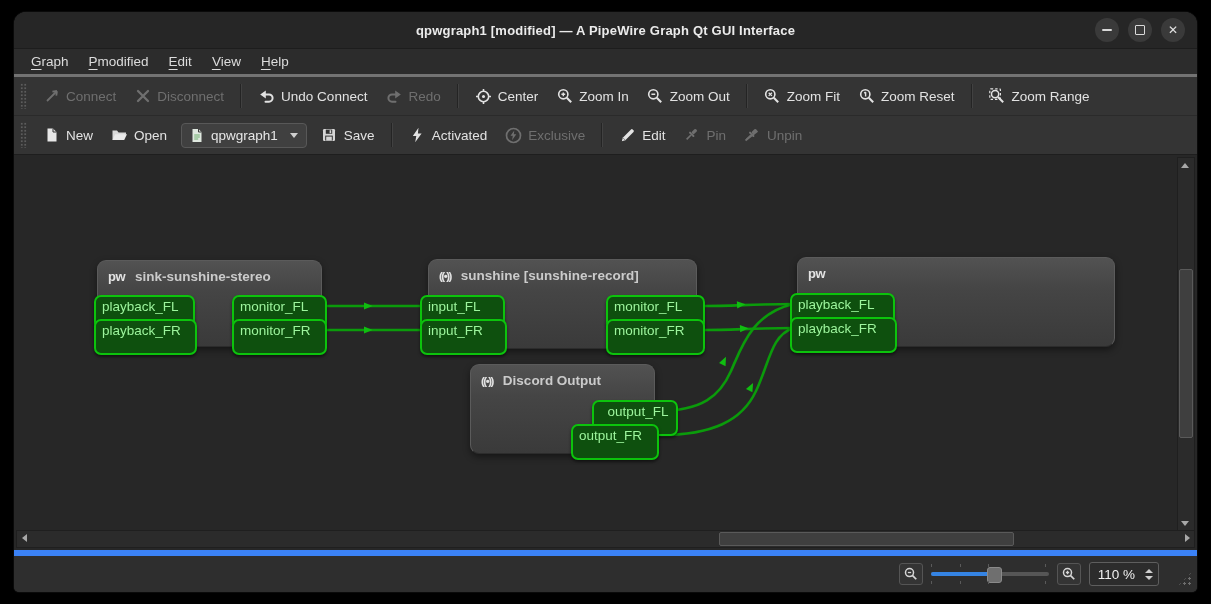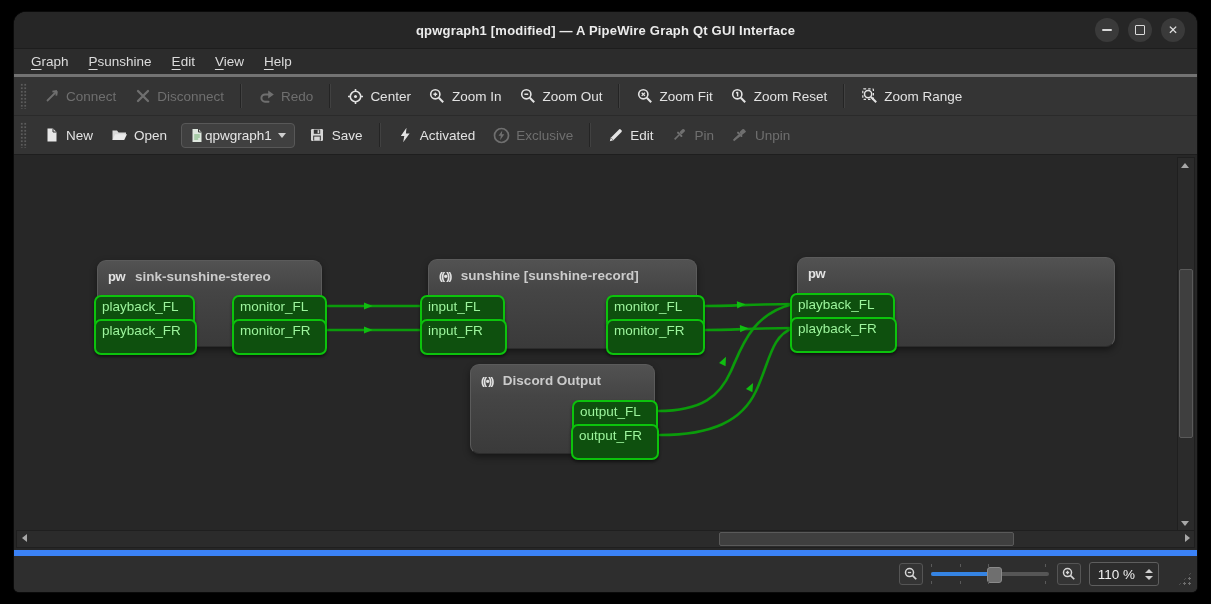--- a/index.html
+++ b/index.html
@@ -31,21 +31,21 @@
   .tb2{border-top:1px solid #2a2a2a;}
   .tb-handle{width:7px;height:26px;margin:0 6px 0 2px;
      background-image:radial-gradient(circle,#5d5d5d 1px,transparent 1.2px);
      background-size:3.5px 3.5px;}
   .tbtn{display:flex;align-items:center;gap:6px;padding:5px 8px;border-radius:4px;color:#e2e2e2;
         font-size:13.5px;white-space:nowrap;}
   .tbtn.disabled{color:#6f6f6f;}
   .ticon{display:flex;width:17px;height:17px;align-items:center;justify-content:center;}
   .ticon svg{display:block;}
   .tsep{width:0;height:24px;border-left:1px solid #242424;border-right:1px solid #414141;margin:0 6px;}
-  .combo{display:flex;align-items:center;background:#404040;border:1px solid #585858;
+  .combo{display:flex;align-items:center;gap:6px;background:#404040;border:1px solid #585858;
          border-radius:4px;padding:3px 8px 3px 6px;color:#e6e6e6;font-size:13.5px;margin:0 4px;}
   .combo-arrow{width:0;height:0;border-left:4px solid transparent;border-right:4px solid transparent;
                border-top:5px solid #cfcfcf;margin-left:6px;}
   
   .canvas{flex:1 1 auto;position:relative;background:#272727;border-top:1px solid #1e1e1e;overflow:hidden;}
   .wires{position:absolute;left:0;top:0;z-index:2;}
   .wire{fill:none;stroke:#0b9b0b;stroke-width:2.6;stroke-linecap:round;}
   .arr{fill:#10bd10;stroke:none;}
   .node{position:absolute;z-index:1;border-radius:9px;
         background:linear-gradient(#525252,#454545 35%,#3a3a3a);
@@ -111,21 +111,21 @@
             <span class="glyph-max"></span>
           </div>
       <div class="wbtn">
             <span class="glyph-close">✕</span>
           </div>
     </div>
   </div>
 
   <div class="menubar">
     <div class="menu-item"><span class="mn">G</span><span>raph</span></div>
-    <div class="menu-item"><span class="mn">P</span><span>sunshine</span></div>
+    <div class="menu-item"><span class="mn">P</span><span>modified</span></div>
     <div class="menu-item"><span class="mn">E</span><span>dit</span></div>
     <div class="menu-item"><span class="mn">V</span><span>iew</span></div>
     <div class="menu-item"><span class="mn">H</span><span>elp</span></div>
   </div>
 
   <div class="toolbar tb1">
     <div class="tb-handle"></div>
     <div class="tbtn disabled">
       <span class="ticon">
             <svg width="16" height="16" viewBox="0 0 16 16">
@@ -137,20 +137,29 @@
     </div>
     <div class="tbtn disabled">
       <span class="ticon">
             <svg width="16" height="16" viewBox="0 0 16 16">
               <path d="M3,3 L13,13 M13,3 L3,13" stroke="currentColor" stroke-width="2.3" fill="none" stroke-linecap="round"></path>
             </svg>
           </span>
       <span class="tlabel">Disconnect</span>
     </div>
     <div class="tsep"></div>
+    <div class="tbtn">
+      <span class="ticon">
+            <svg width="16" height="16" viewBox="0 0 16 16">
+              <path d="M4,6.5 H10 A3.6,3.6 0 0 1 10,13.7 H6.5" stroke="currentColor" stroke-width="2" fill="none" stroke-linecap="round"></path>
+              <polygon points="1.2,6.5 6.8,2.6 6.8,10.4" fill="currentColor"></polygon>
+            </svg>
+          </span>
+      <span class="tlabel">Undo Connect</span>
+    </div>
     <div class="tbtn disabled">
       <span class="ticon">
             <svg width="16" height="16" viewBox="0 0 16 16">
               <path d="M12,6.5 H6 A3.6,3.6 0 0 0 6,13.7 H9.5" stroke="currentColor" stroke-width="2" fill="none" stroke-linecap="round"></path>
               <polygon points="14.8,6.5 9.2,2.6 9.2,10.4" fill="currentColor"></polygon>
             </svg>
           </span>
       <span class="tlabel">Redo</span>
     </div>
     <div class="tsep"></div>
@@ -363,21 +372,21 @@
     <div class="port" style="left:218px;top:164px;width:95px;">monitor_FR</div>
 
     <div class="port" style="left:406px;top:140px;width:85px;">input_FL</div>
     <div class="port" style="left:406px;top:164px;width:87px;">input_FR</div>
     <div class="port" style="left:592px;top:140px;width:99px;">monitor_FL</div>
     <div class="port" style="left:592px;top:164px;width:99px;">monitor_FR</div>
 
     <div class="port" style="left:776px;top:138px;width:105px;">playback_FL</div>
     <div class="port" style="left:776px;top:162px;width:107px;">playback_FR</div>
 
-    <div class="port" style="left:558px;top:245px;width:86px;">output_FL</div>
+    <div class="port" style="left:578px;top:245px;width:86px;text-align:center;">output_FL</div>
     <div class="port" style="left:557px;top:269px;width:88px;">output_FR</div>
 
     <div class="vscroll">
       <div class="sb-btn" style="top:0;left:0;">
             <span class="tri-up"></span>
           </div>
       <div class="vthumb"></div>
       <div class="sb-btn" style="bottom:0;left:0;">
             <span class="tri-down"></span>
           </div>

